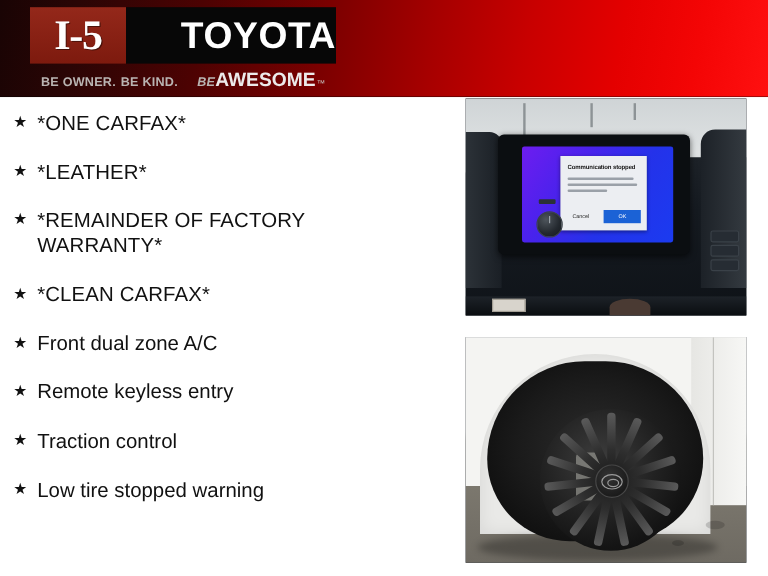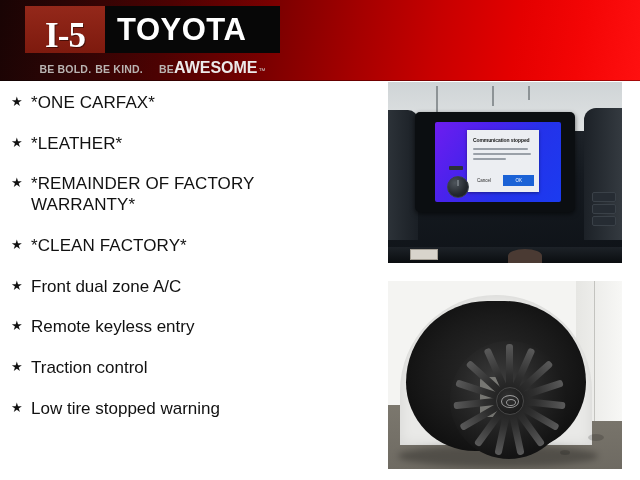--- a/index.html
+++ b/index.html
@@ -59,38 +59,39 @@
     position: relative;
     height: 47px;
     display: flex;
     align-items: stretch;
   }
   .logo-i5 {
     background: #8c2114;
     background: linear-gradient(180deg, #94281a 0%, #7d1a0e 100%);
     width: 80px;
     display: flex;
-    align-items: flex-end;
+    align-items: center;
     justify-content: center;
   }
   .logo-i5 span {
     color: #ffffff;
     font-family: "Liberation Serif", serif;
     font-weight: bold;
     font-size: 35px;
     letter-spacing: -1px;
     line-height: 1;
     text-shadow: 1px 1px 0 rgba(0,0,0,0.45);
   }
   .logo-toyota {
     background: #070707;
     flex: 1;
     display: flex;
     align-items: center;
     padding-left: 12px;
+    justify-content: flex-end;
   }
   .logo-toyota span {
     color: #ffffff;
     font-family: "Liberation Sans", sans-serif;
     font-weight: bold;
     font-size: 31px;
     letter-spacing: 0.5px;
     line-height: 1;
   }
   .logo-tagline {
@@ -460,23 +461,23 @@
     <div class="logo-lockup">
       <div class="logo-row">
         <div class="logo-i5">
           <span>I-5</span>
         </div>
         <div class="logo-toyota">
           <span>TOYOTA</span>
         </div>
       </div>
       <div class="logo-tagline">
-        <span class="tag-small">BE BOLD.</span>
+        <span class="tag-small">BE OWNER.</span>
         <span class="tag-small" style="margin-left:4px;">BE KIND.</span>
-        <span class="tag-small" style="margin-left:16px;">BE</span>
+        <span class="tag-small" style="margin-left:16px;font-style:italic;">BE</span>
         <span class="tag-big">AWESOME</span>
         <span class="tag-tm">™</span>
       </div>
     </div>
 
   </div>
 
   <div class="body">
 
     <div class="highlights">
@@ -491,21 +492,21 @@
         <span class="hl-text">*LEATHER*</span>
       </div>
 
       <div class="hl-item caps">
         <span class="hl-star">★</span>
         <span class="hl-text">*REMAINDER OF FACTORY WARRANTY*</span>
       </div>
 
       <div class="hl-item caps">
         <span class="hl-star">★</span>
-        <span class="hl-text">*CLEAN FACTORY*</span>
+        <span class="hl-text">*CLEAN CARFAX*</span>
       </div>
 
       <div class="hl-item">
         <span class="hl-star">★</span>
         <span class="hl-text">Front dual zone A/C</span>
       </div>
 
       <div class="hl-item">
         <span class="hl-star">★</span>
         <span class="hl-text">Remote keyless entry</span>

